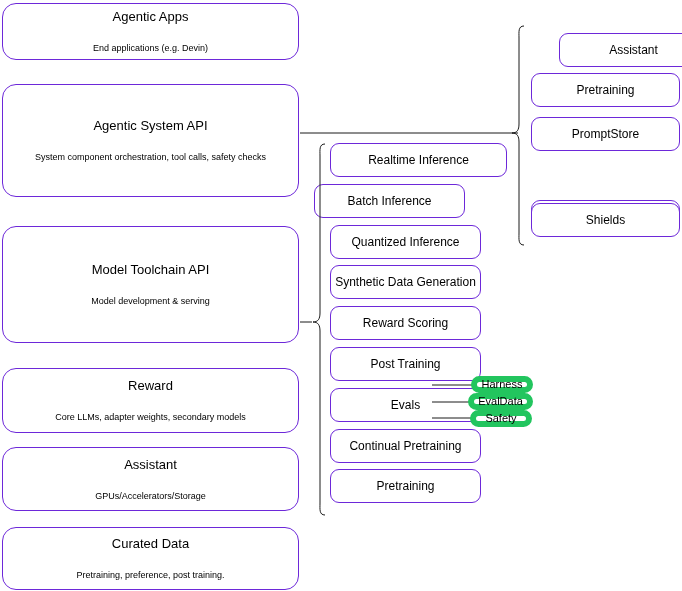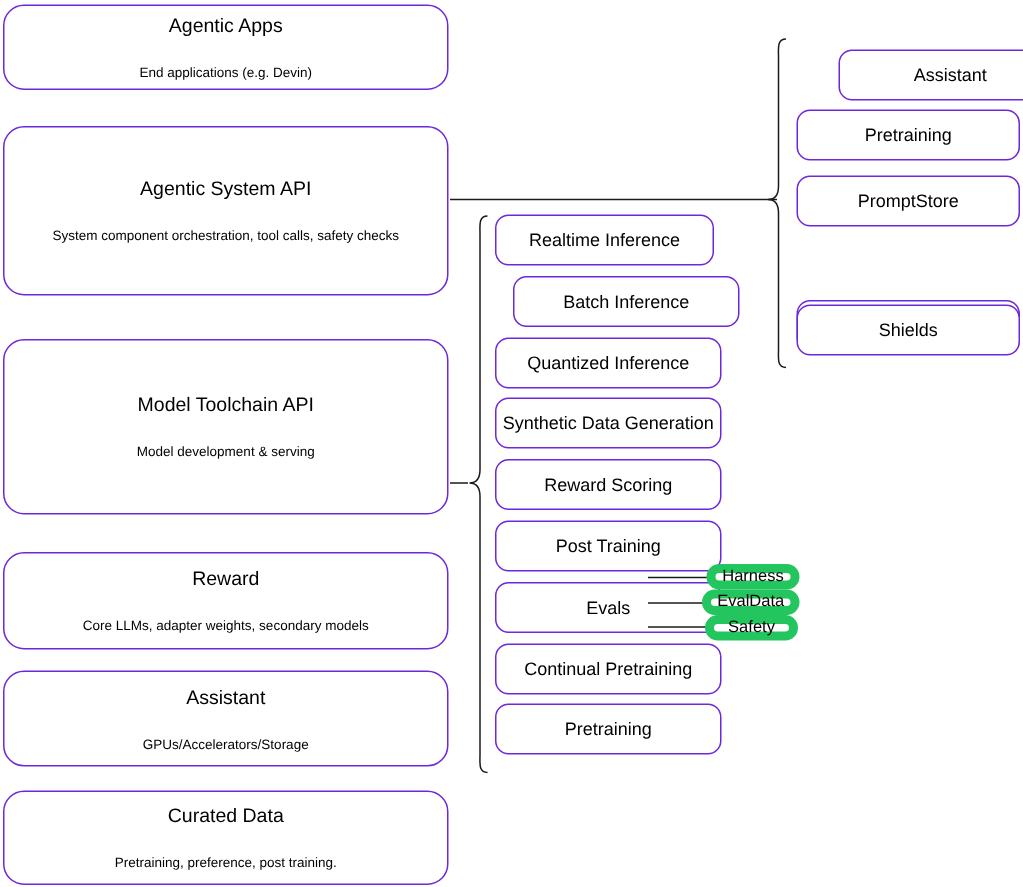--- a/index.html
+++ b/index.html
@@ -153,25 +153,25 @@
   <div class="box layer-box" style="left:2px; top:447px; width:297px; height:64px;">
     <div class="layer-title">Assistant</div>
     <div class="layer-sub">GPUs/Accelerators/Storage</div>
   </div>
 
   <div class="box layer-box" style="left:2px; top:527px; width:297px; height:63px;">
     <div class="layer-title">Curated Data</div>
     <div class="layer-sub">Pretraining, preference, post training.</div>
   </div>
 
-  <div class="box cap-box" style="left:330px; top:143px; width:146px;">
+  <div class="box cap-box" style="left:330px; top:143px; width:177px;">
     <div class="cap-label">Realtime Inference</div>
   </div>
 
-  <div class="box cap-box" style="left:342px; top:184px; width:151px;">
+  <div class="box cap-box" style="left:314px; top:184px; width:151px;">
     <div class="cap-label">Batch Inference</div>
   </div>
 
   <div class="box cap-box" style="left:330px; top:225px; width:151px;">
     <div class="cap-label">Quantized Inference</div>
   </div>
 
   <div class="box cap-box" style="left:330px; top:265px; width:151px;">
     <div class="cap-label">Synthetic Data Generation</div>
   </div>

